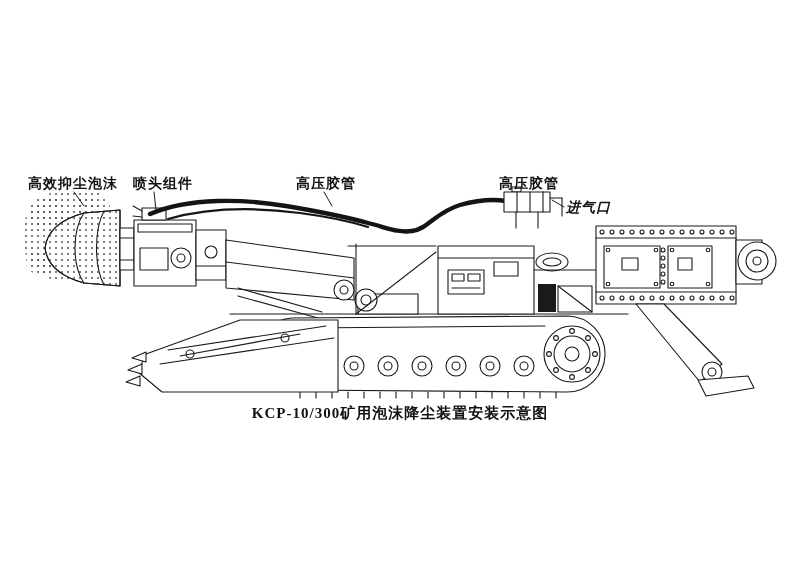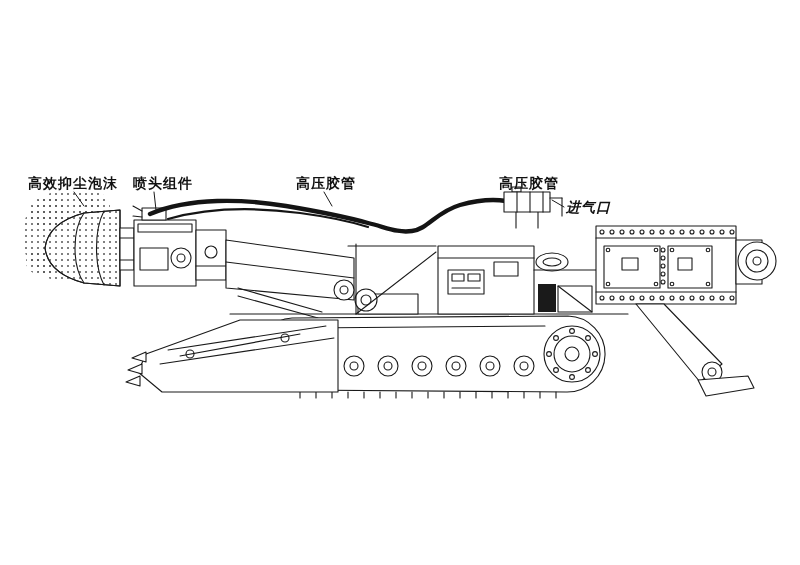--- a/index.html
+++ b/index.html
@@ -249,14 +249,15 @@
       </g>
     </g>
   </svg>
 
   <div class="callout" style="left:28px;  top:175px;">高效抑尘泡沫</div>
   <div class="callout" style="left:133px; top:175px;">喷头组件</div>
   <div class="callout" style="left:296px; top:175px;">高压胶管</div>
   <div class="callout" style="left:499px; top:175px;">高压胶管</div>
   <div class="callout" style="left:566px; top:199px;font-style:italic;">进气口</div>
 
+  <div class="caption">KCP-10/300矿用泡沫降尘装置安装示意图</div>
 
 </div>
 
 </body></html>

